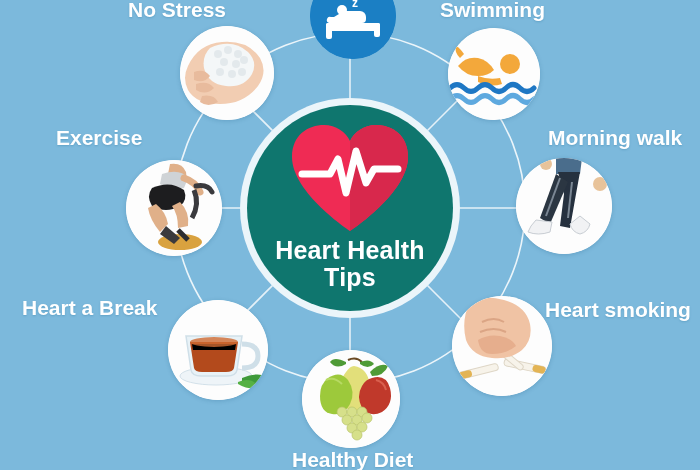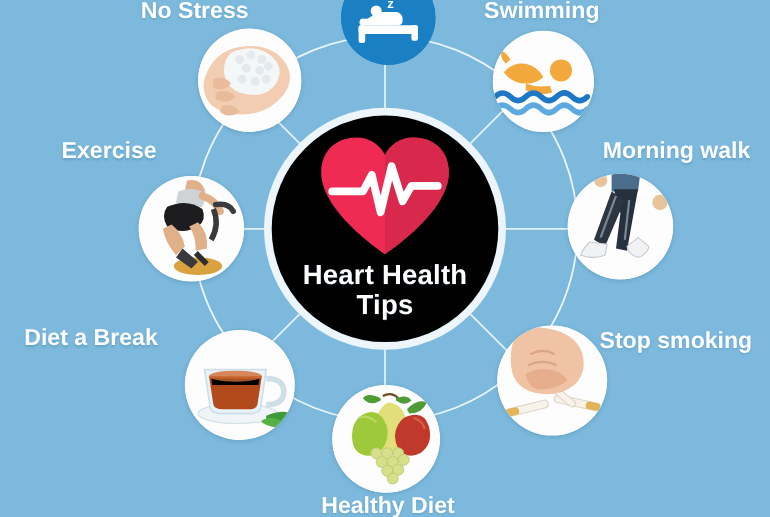--- a/index.html
+++ b/index.html
@@ -11,21 +11,21 @@
   }
   #stage{position:absolute;inset:0;width:700px;height:470px;}
 
   
   .ring-svg{position:absolute;left:0;top:0;width:700px;height:470px;}
 
   
   .hub{
     position:absolute;left:247px;top:105px;width:206px;height:206px;
     border-radius:50%;
-    background:#000000;
+    background:#0f766e;
     box-shadow:0 0 0 7px rgba(255,255,255,.85);
     display:flex;flex-direction:column;align-items:center;justify-content:flex-start;
   }
   .hub-heart{position:relative;width:128px;height:112px;margin-top:16px;}
   .hub-title{
     color:#ffffff;font-weight:bold;font-size:25px;line-height:27px;
     text-align:center;letter-spacing:.2px;margin-top:4px;
     text-shadow:0 1px 1px rgba(40,110,150,.25);
     white-space:pre-line;
   }
@@ -242,17 +242,17 @@
         <path d="M16 58 q12 -4 18 4 q-8 8 -18 2z" fill="#e8bb9d"></path>
         <path d="M22 70 q12 -2 16 6 q-10 6 -18 0z" fill="#e8bb9d"></path>
       </g>
     </svg>
   </div>
 
   <div class="lbl lbl-nostress">No Stress</div>
   <div class="lbl lbl-swim">Swimming</div>
   <div class="lbl lbl-morning">Morning walk</div>
   <div class="lbl lbl-exercise">Exercise</div>
-  <div class="lbl lbl-break">Diet a Break</div>
-  <div class="lbl lbl-smoke">Stop smoking</div>
+  <div class="lbl lbl-break">Heart a Break</div>
+  <div class="lbl lbl-smoke">Heart smoking</div>
   <div class="lbl lbl-diet">Healthy Diet</div>
 
 </div>
 
 </body></html>

